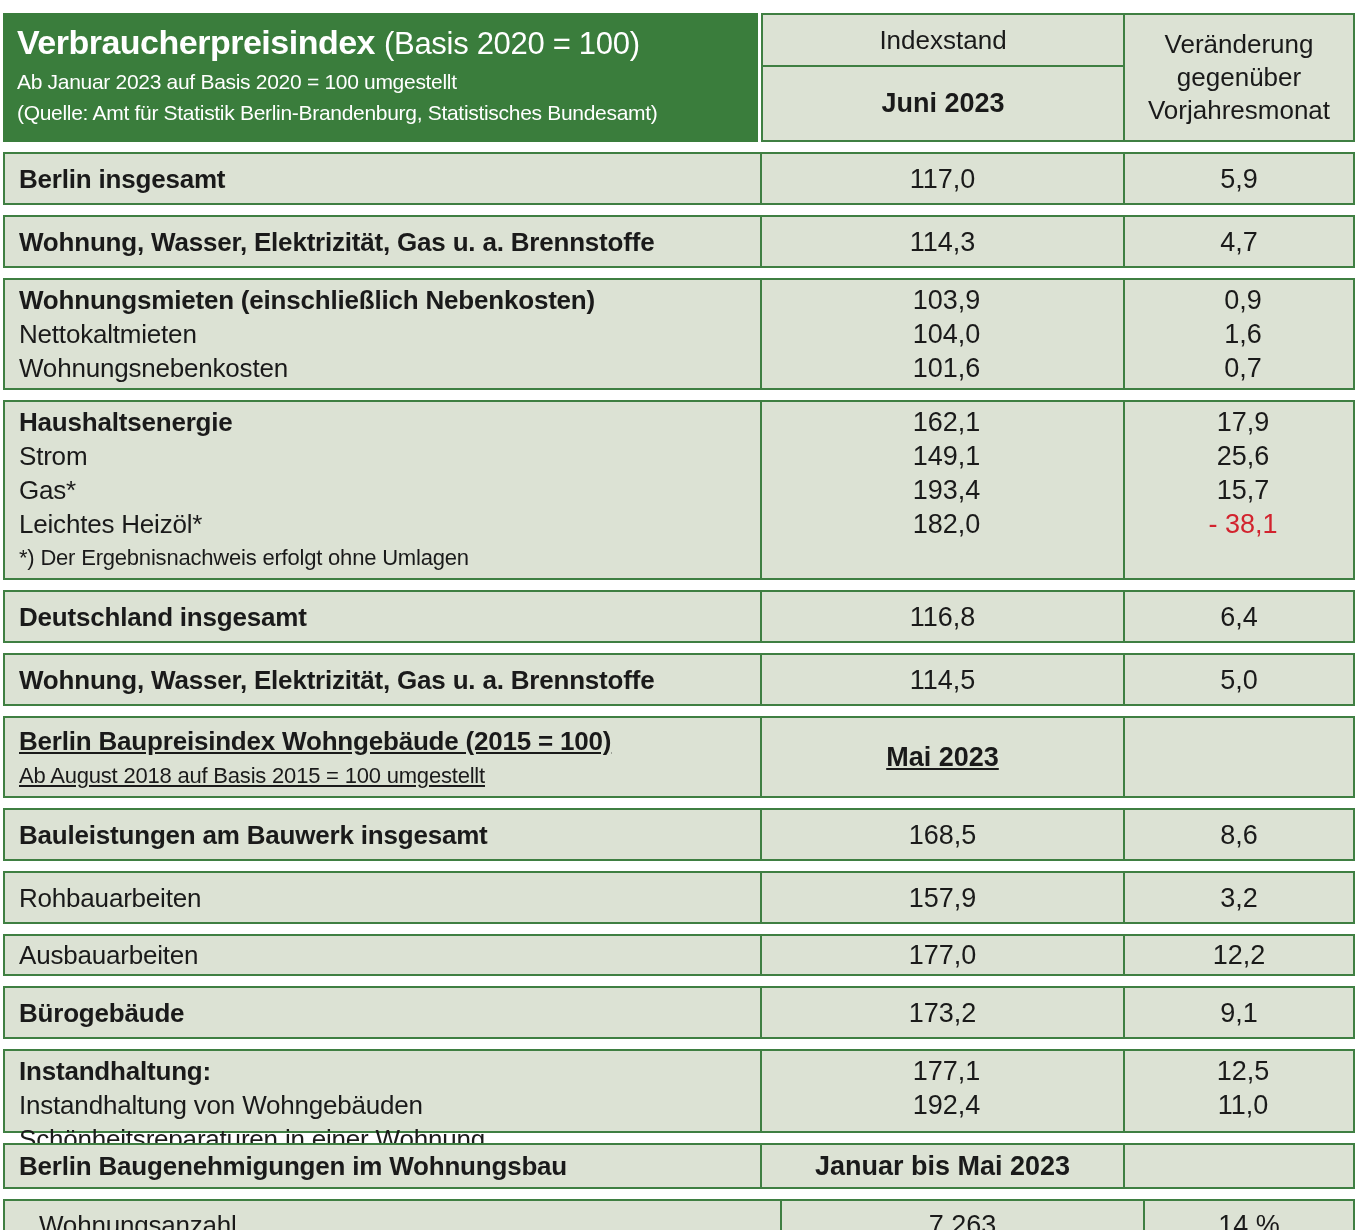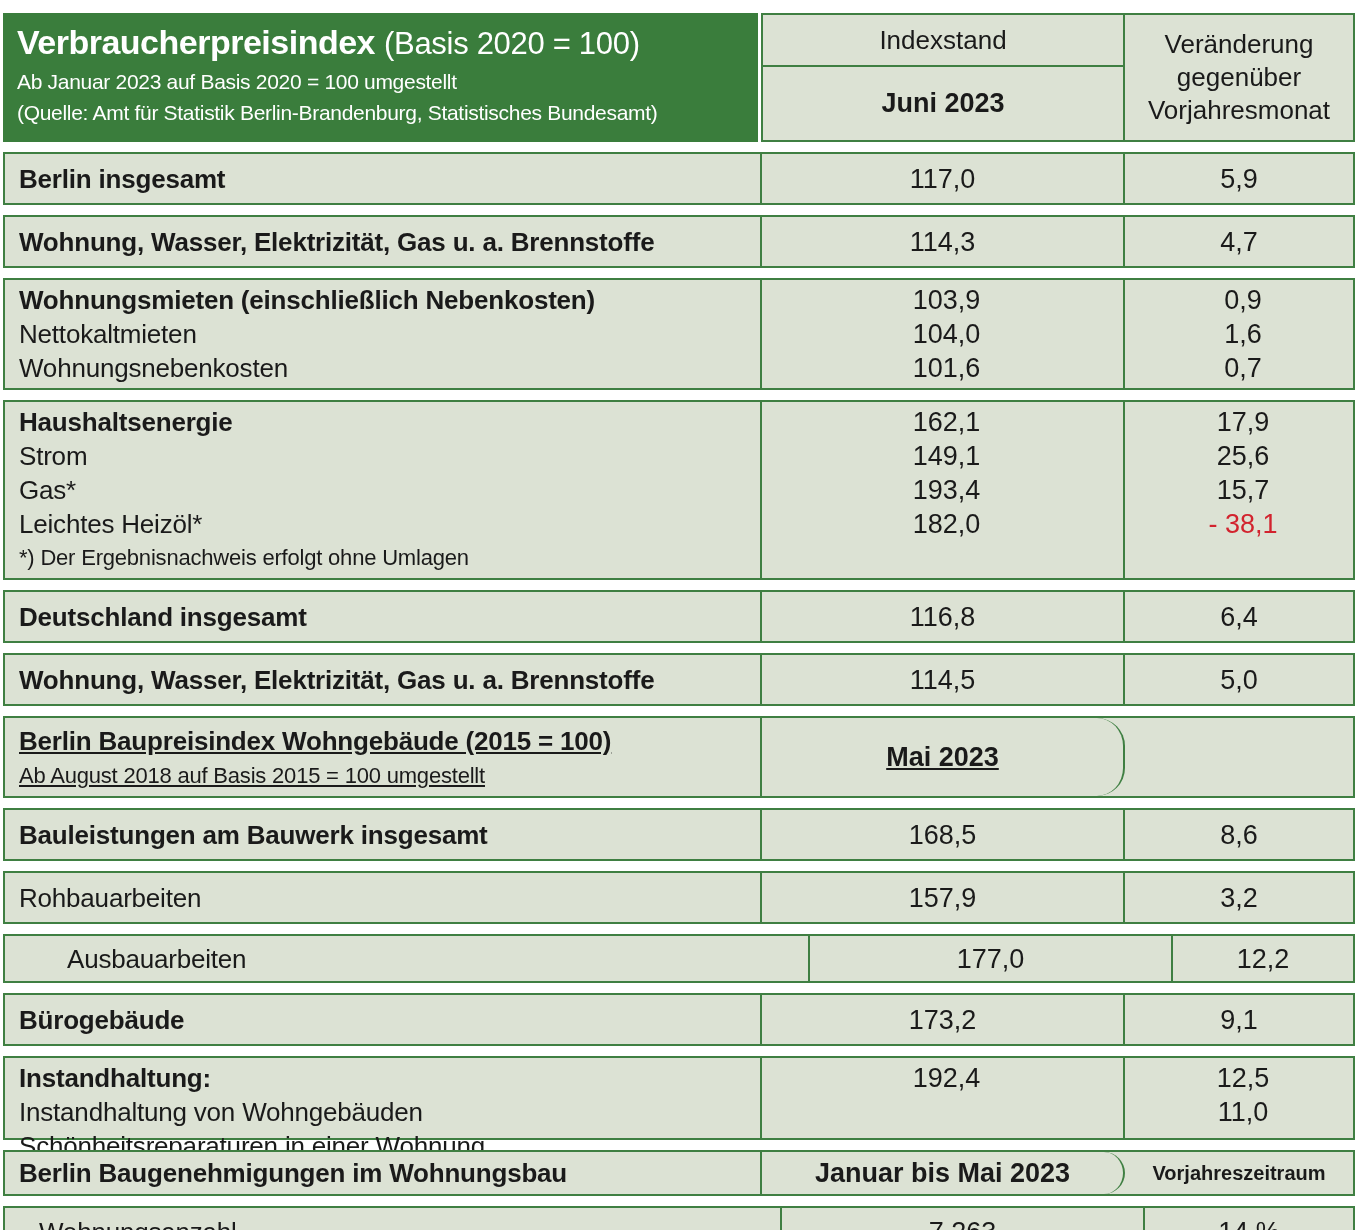--- a/index.html
+++ b/index.html
@@ -35,21 +35,21 @@
   .c-change{flex:1;text-align:center;}
   .line{font-size:26px;line-height:34px;letter-spacing:-0.2px;}
   .c-value .line,.c-change .line{font-size:27px;letter-spacing:0;}
   .bold{font-weight:bold;}
   .footnote{font-size:22px;letter-spacing:-0.2px;}
   .negative{color:var(--negative);}
   .multi{padding-top:3px;}
   .c-value.multi,.c-change.multi{padding-left:8px;}
   .single .c-label{display:flex;align-items:center;}
   .single .c-value,.single .c-change{display:flex;align-items:center;justify-content:center;}
-  .centered{display:flex;align-items:center;justify-content:center;padding-top:0;border-radius:28px;}
+  .centered{display:flex;align-items:center;justify-content:center;padding-top:0;}
   .section .line{line-height:40px;}
   .section .line.footnote{line-height:30px;}
   .c-change .line.sm{font-size:20px;}
 </style>
 </head>
 <body>
 
 <div class="page">
   <div class="table" id="table">
     <div class="header-row">
@@ -176,21 +176,21 @@
         <div class="cell c-label">
           <div class="line">Rohbauarbeiten</div>
         </div>
         <div class="cell c-value">
           <div class="line">157,9</div>
         </div>
         <div class="cell c-change">
           <div class="line">3,2</div>
         </div>
       </div>
-      <div class="row single" style="height: 49px; padding-left: 48px;">
+      <div class="row single" style="height: 42px;">
         <div class="cell c-label">
           <div class="line">Ausbauarbeiten</div>
         </div>
         <div class="cell c-value">
           <div class="line">177,0</div>
         </div>
         <div class="cell c-change">
           <div class="line">12,2</div>
         </div>
       </div>
@@ -206,38 +206,36 @@
         </div>
       </div>
       <div class="row" style="height: 84px;">
         <div class="cell c-label multi">
           <div class="line bold">Instandhaltung:</div>
           <div class="line">Instandhaltung von Wohngebäuden</div>
           <div class="line">Schönheitsreparaturen in einer Wohnung</div>
         </div>
         <div class="cell c-value multi">
           <div class="line"></div>
+          <div class="line">177,1</div>
           <div class="line">192,4</div>
         </div>
         <div class="cell c-change multi">
           <div class="line"></div>
           <div class="line">12,5</div>
           <div class="line">11,0</div>
         </div>
       </div>
       <div class="row single" style="height: 46px;">
         <div class="cell c-label">
           <div class="line bold">Berlin Baugenehmigungen im Wohnungsbau</div>
         </div>
         <div class="cell c-value centered">
           <div class="line bold">Januar bis Mai 2023</div>
         </div>
-        <div class="cell c-change centered">
-          <div class="line bold sm">Vorjahreszeitraum</div>
-        </div>
       </div>
       <div class="row single" style="height: 52px; padding-left: 20px;">
         <div class="cell c-label">
           <div class="line">Wohnungsanzahl</div>
         </div>
         <div class="cell c-value">
           <div class="line">7.263</div>
         </div>
         <div class="cell c-change">
           <div class="line">14 %</div>

